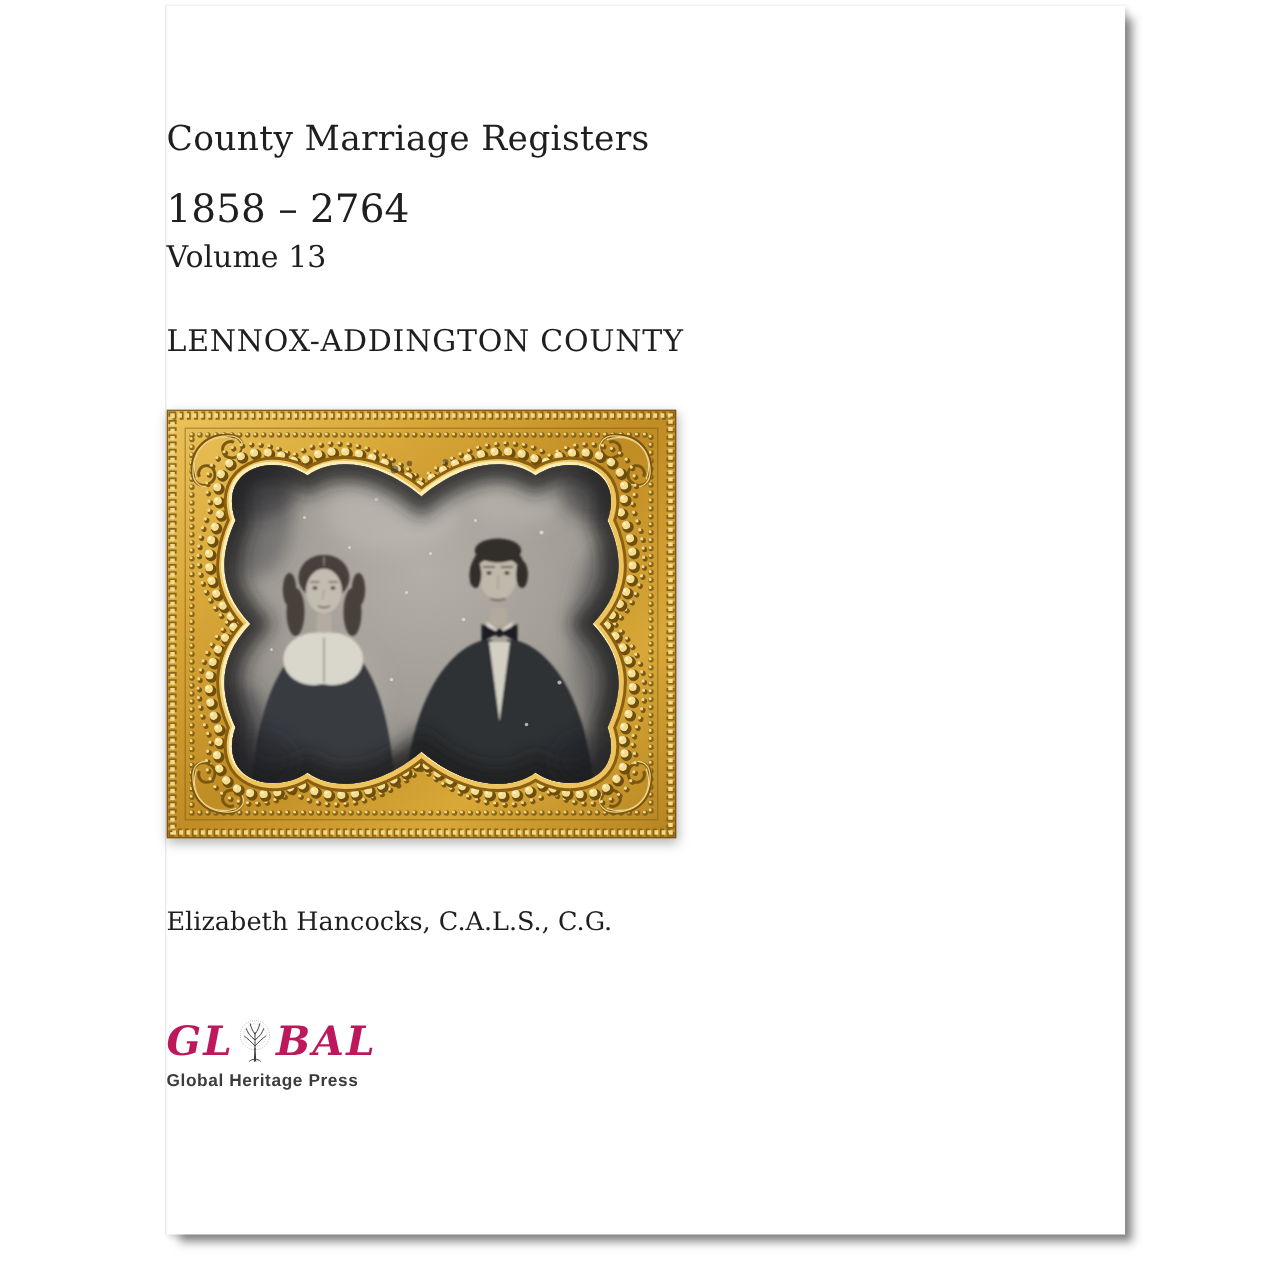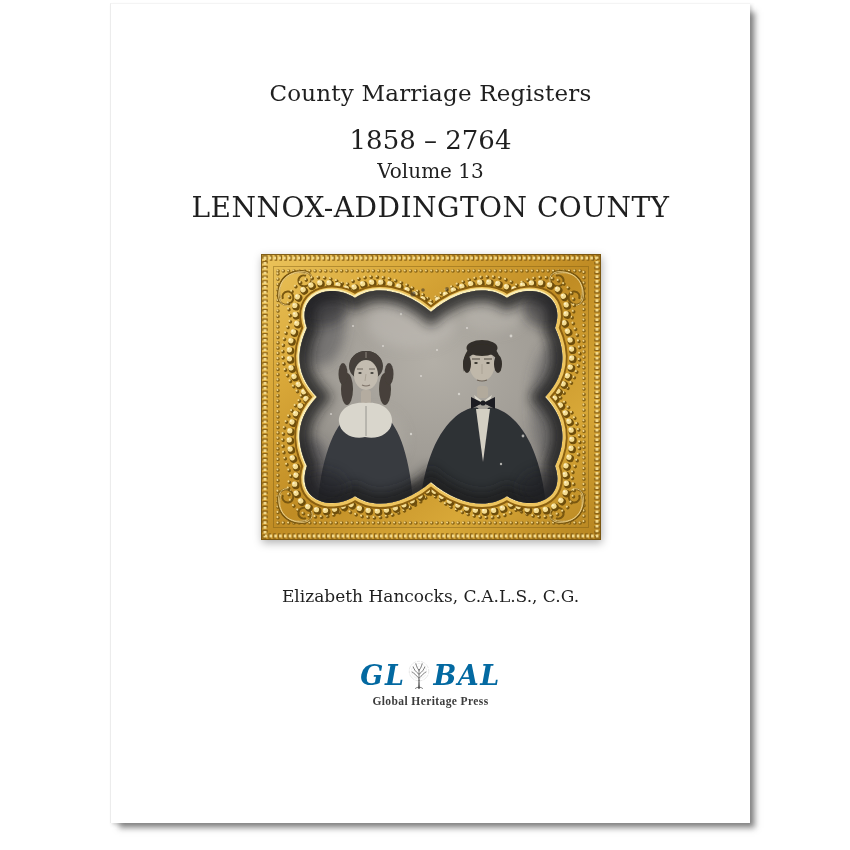--- a/index.html
+++ b/index.html
@@ -12,41 +12,41 @@
     color:var(--text,#1f1f1f);
   }
   .page{
     position:absolute;
     left:110px;top:3px;
     width:640px;height:820px;
     background:var(--page-bg,#ffffff);
     border-left:1px solid #ececec;
     border-top:1px solid #f4f4f4;
     box-shadow:7px 7px 6px -2px rgba(70,70,70,.6), 2px 2px 3px rgba(120,120,120,.25);
-    text-align:center;
+    text-align:left;
     box-sizing:border-box;
   }
   .title{
     margin-top:72px;
     font-size:23px;
     line-height:34px;
     letter-spacing:.2px;
   }
   .years{
     margin-top:12px;
     font-size:26px;
     line-height:36px;
   }
   .volume{
     font-size:20px;
     line-height:26px;
   }
   .county{
-    margin-top:5px;
-    font-size:28px;
+    margin-top:24px;
+    font-size:20px;
     line-height:38px;
     letter-spacing:.5px;
   }
   .frame-wrap{
     margin-top:27px;
     line-height:0;
   }
   .frame-wrap svg{
     filter:drop-shadow(1px 3px 4px rgba(0,0,0,.30));
   }
@@ -57,33 +57,33 @@
   }
   .logo{
     margin-top:50px;
     line-height:1;
   }
   .logo-word{
     font-size:27px;
     font-style:italic;
     font-weight:bold;
     letter-spacing:1.5px;
-    color:#0369a1;
+    color:#be185d;
     display:inline-flex;
     align-items:center;
   }
   .logo-tree{
     display:inline-block;
     margin:0 1px;
     position:relative;
     top:2px;
   }
   .logo-tagline{
     margin-top:4px;
-    font-family:Liberation Serif, serif;
+    font-family:Liberation Sans, sans-serif;
     font-weight:bold;
     font-size:11.5px;
     letter-spacing:.4px;
     color:#3c3c3c;
   }
 </style>
 </head>
 <body>
 
 <div class="stage">

